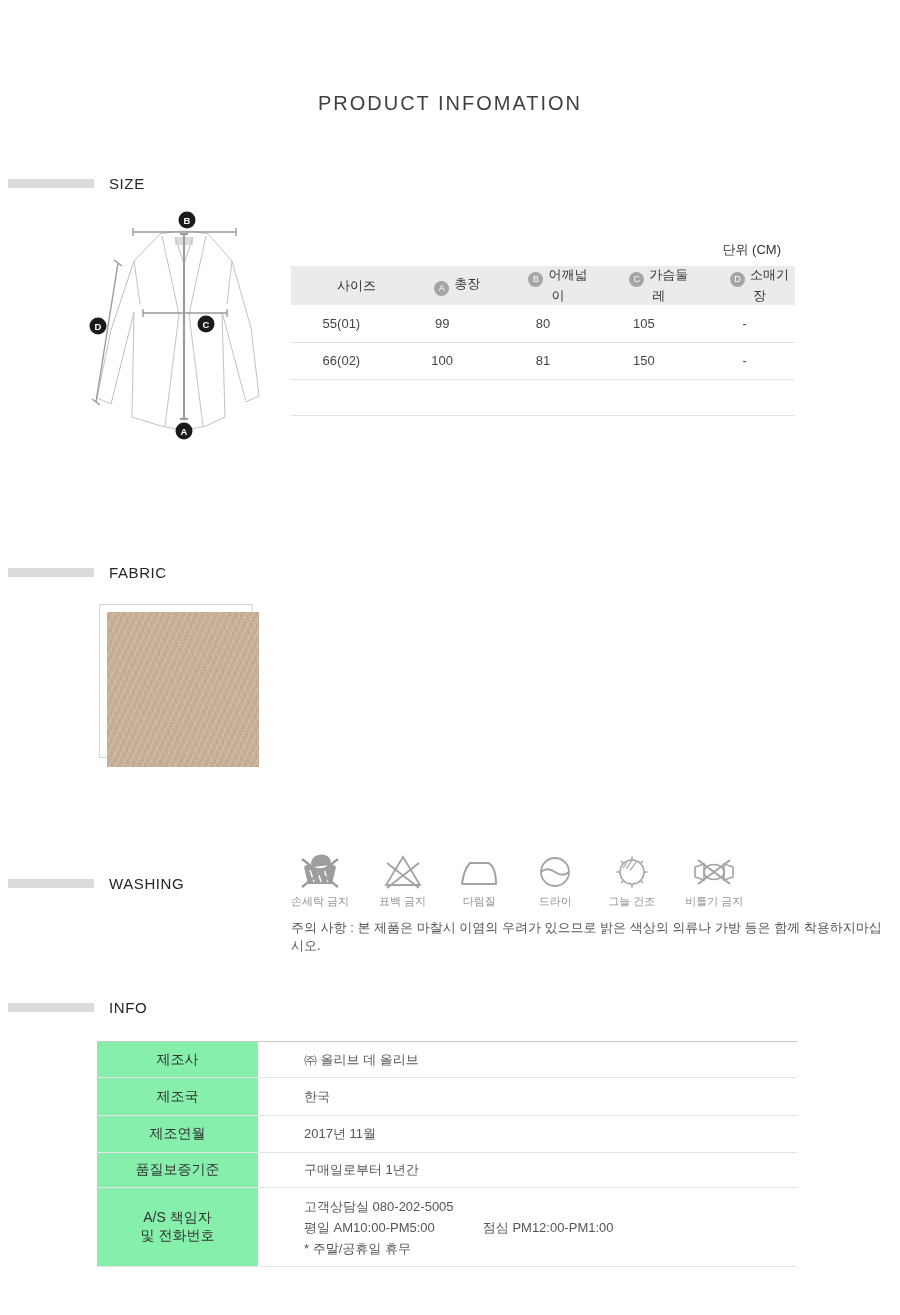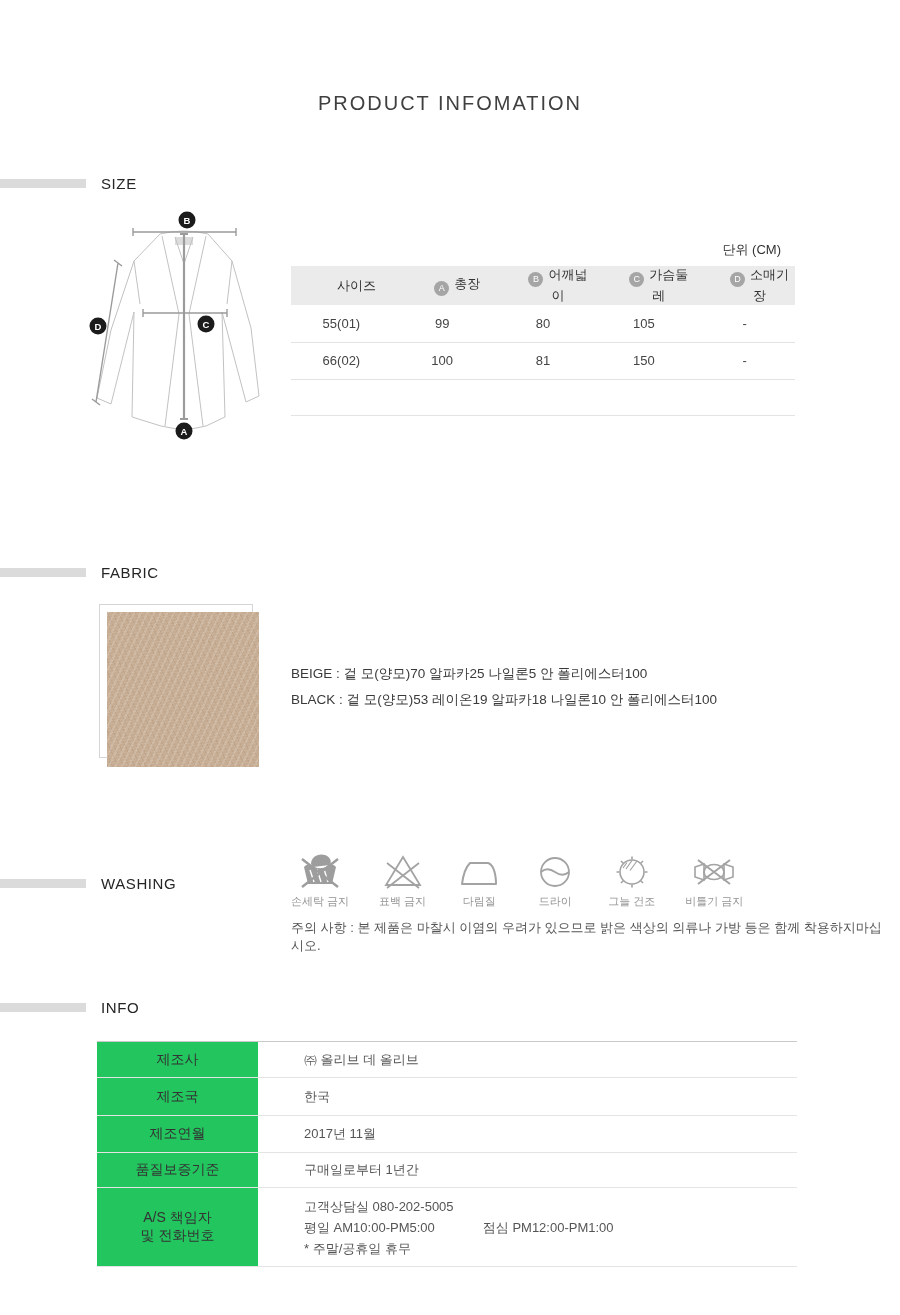--- a/index.html
+++ b/index.html
@@ -5,21 +5,21 @@
   * { margin:0; padding:0; box-sizing:border-box; }
   html,body { background:#fff; }
   body { font-family:"Liberation Sans","DejaVu Sans",sans-serif; }
   .page { position:relative; width:900px; height:1315px; background:#fff; overflow:hidden; }
 
   
   .title { position:absolute; top:92px; left:0; width:900px; text-align:center;
            font-size:20px; font-weight:400; letter-spacing:2px; color:#3f3f3f; }
 
   
-  .sec-head { position:absolute; left:0; height:22px; display:flex; align-items:center; }
+  .sec-head { position:absolute; left:0; height:22px; display:flex; align-items:center;padding-left:8px; }
   .sec-bar  { width:86px; height:9px; background:#dbdbdb; margin-right:15px; }
   .sec-title{ font-size:15px; color:#252525; letter-spacing:.6px; }
   #size-head    { top:172px; }
   #fabric-head  { top:561px; }
   #washing-head { top:872px; }
   #info-head    { top:996px; }
 
   
   .coat { position:absolute; left:88px; top:204px; width:180px; height:240px; }
 
@@ -53,21 +53,21 @@
   .wash-icons { position:absolute; left:291px; top:851px; display:flex; gap:30px; }
   .wash-item  { display:flex; flex-direction:column; align-items:center; min-width:46px; }
   .wash-item svg { display:block; }
   .wash-label { margin-top:3px; font-size:11px; color:#949494; white-space:nowrap; }
   .caution { position:absolute; left:291px; top:919px; width:600px; font-size:13px; color:#555; }
 
   
   .info-table { position:absolute; left:97px; top:1041px; width:700px; border-collapse:collapse;
                 table-layout:fixed; border-top:1px solid #c9c9c9; }
   .info-table td { border-bottom:1px solid #e4e4e4; vertical-align:middle; }
-  .info-table td.lbl { background:#22c55e; text-align:center; font-size:14px; color:#333; }
+  .info-table td.lbl { background:#86efac; text-align:center; font-size:14px; color:#333; }
   .info-table td.val { padding-left:46px; font-size:13px; color:#555; }
   .info-table tr.r1 td { height:36px; }
   .info-table tr.r2 td { height:38px; }
   .info-table tr.r3 td { height:37px; }
   .info-table tr.r4 td { height:35px; }
   .info-table tr.r5 td { height:79px; }
   .as-line { line-height:21px; }
   .as-gap { display:inline-block; margin-right:48px; }
 </style>
 </head>
@@ -150,24 +150,20 @@
   </table>
 
   <div class="sec-head" id="fabric-head">
     <span class="sec-bar"></span>
     <span class="sec-title">FABRIC</span>
   </div>
 
   <div class="swatch-back"></div>
   <div class="swatch"></div>
 
-  <div class="fabric-lines">
-    <div>BEIGE : 겉 모(양모)70 알파카25 나일론5 안 폴리에스터100</div>
-    <div>BLACK : 겉 모(양모)53 레이온19 알파카18 나일론10 안 폴리에스터100</div>
-  </div>
 
   <div class="sec-head" id="washing-head">
     <span class="sec-bar"></span>
     <span class="sec-title">WASHING</span>
   </div>
 
   <div class="wash-icons">
 
     <div class="wash-item">
       <svg viewBox="0 0 44 40" width="44" height="40">

